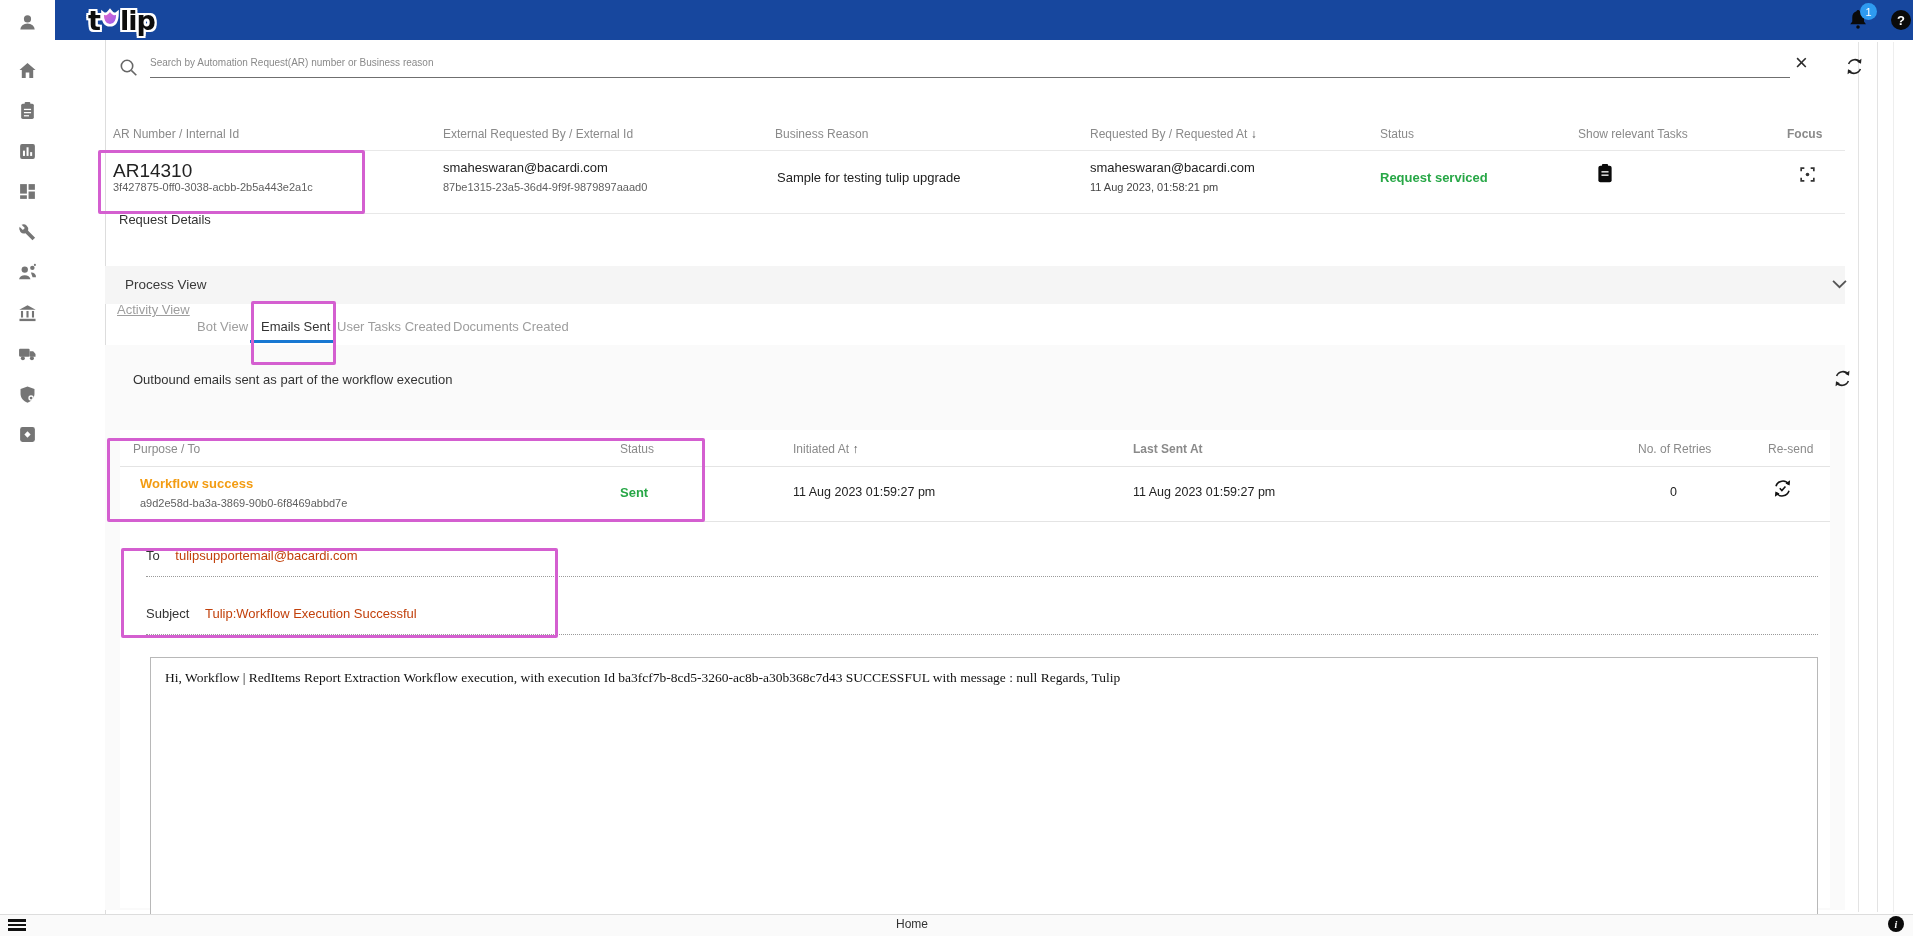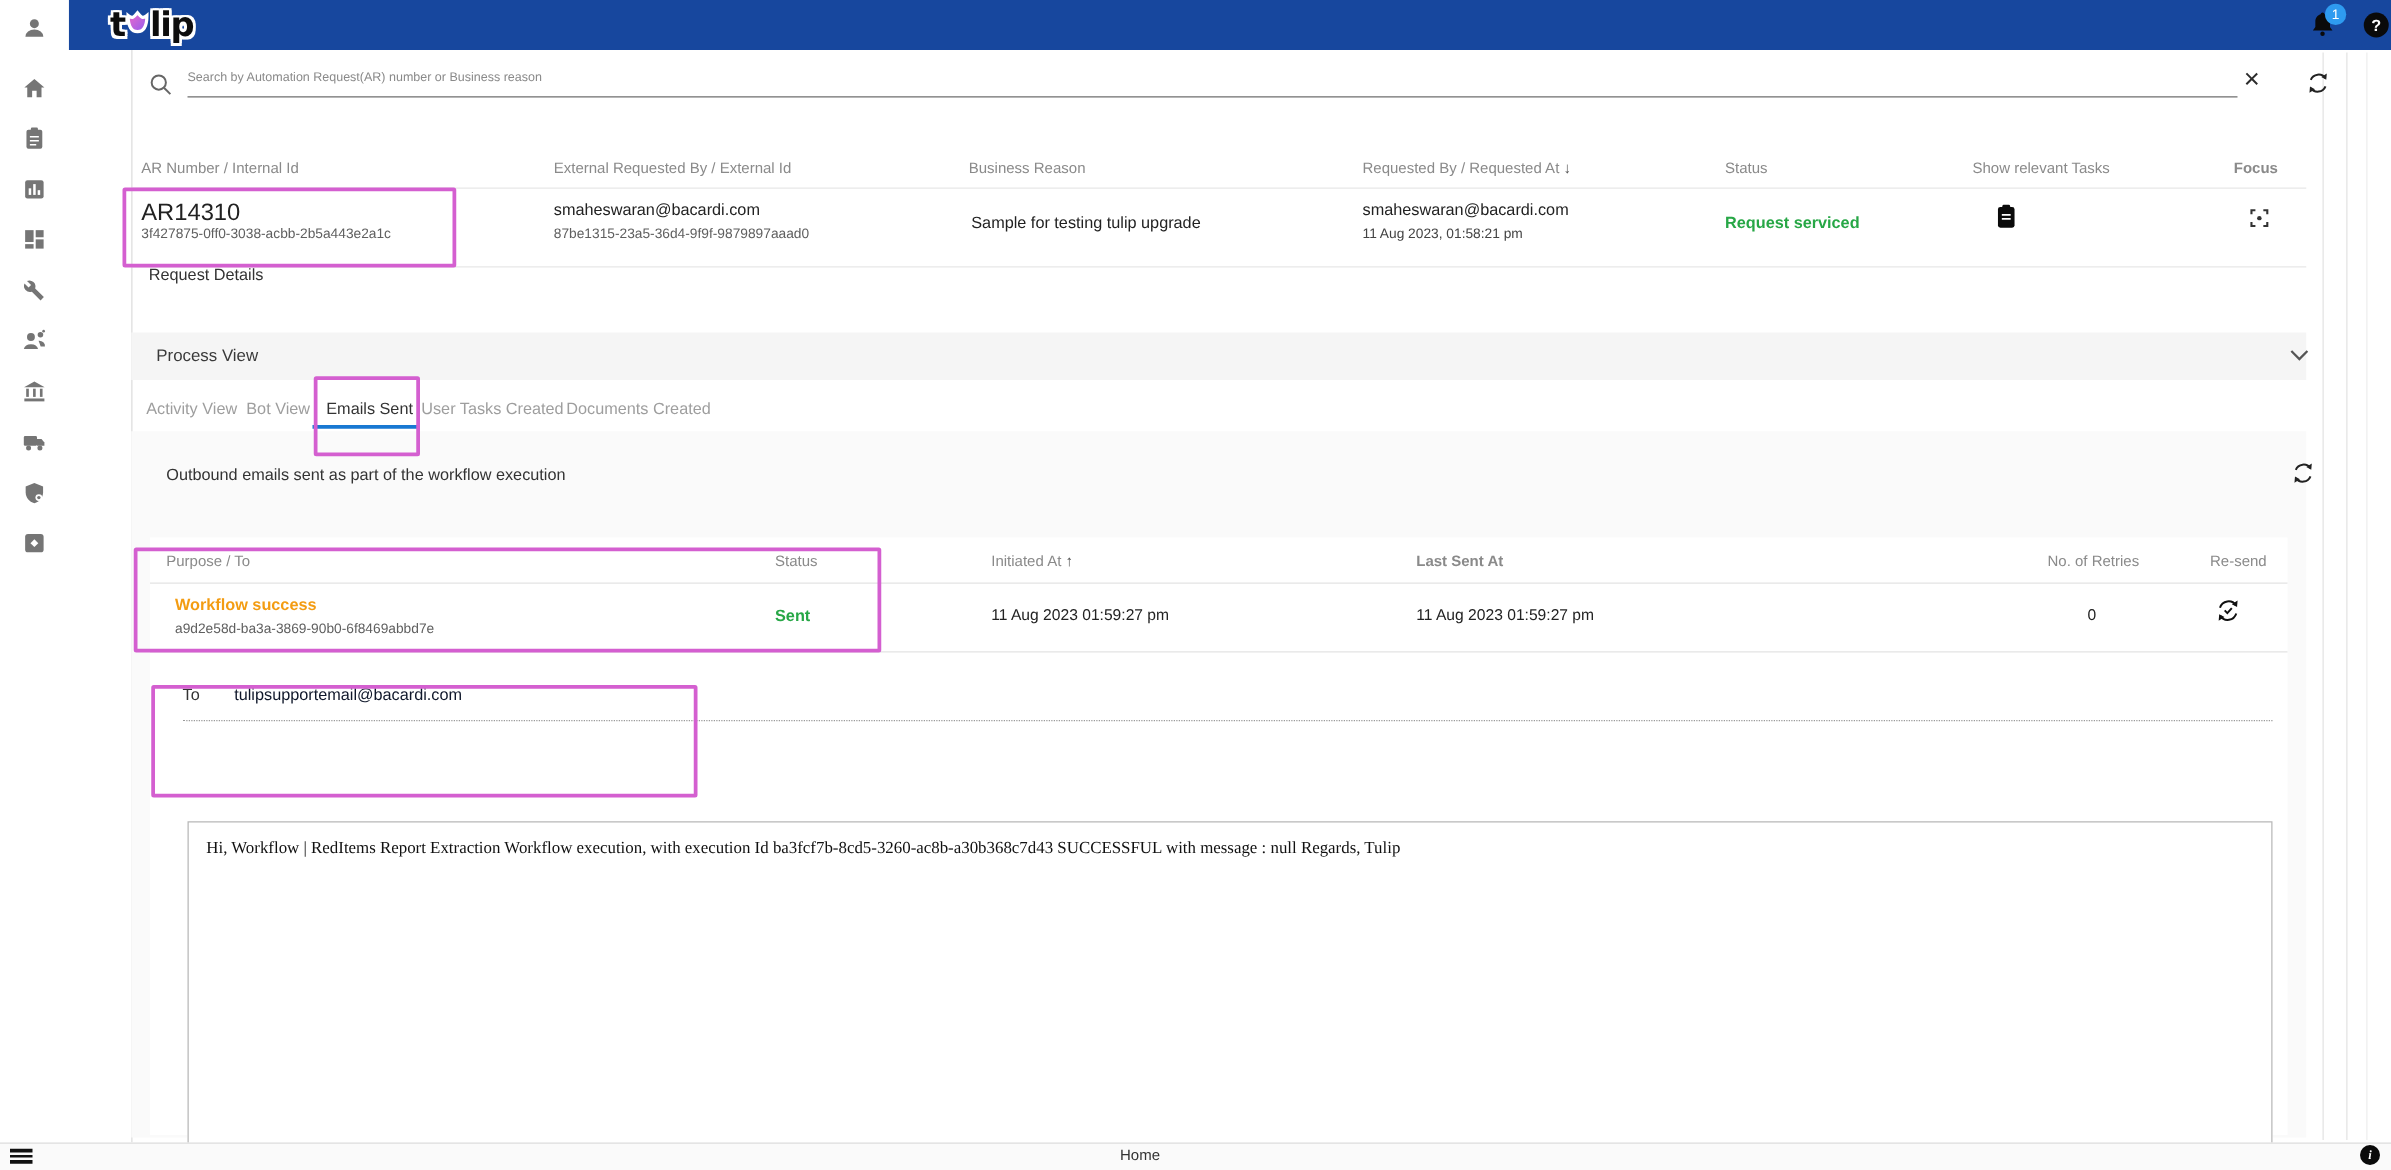--- a/index.html
+++ b/index.html
@@ -40,21 +40,21 @@
 
   .pv-bar { left:105px; top:266px; width:1740px; height:38px; background:#f5f5f5; }
   .tab { font-size:13px; color:#9e9e9e; cursor:pointer; white-space:nowrap; }
   .tab.active { color:#333; }
   .tab-underline { left:250px; top:340px; width:84px; height:3px; background:#1878D2; }
 
   .emails-panel { left:105px; top:345px; width:1740px; height:565px; background:#fafafa; }
   .emails-white { left:120px; top:430px; width:1710px; height:478px; background:#fff; }
 
   .dotted-row { border-bottom:1px dotted #9a9a9a; height:29px; font-size:13px; color:#333; }
-  .dotted-row .val { color:#0f172a; margin-left:24px; }
+  .dotted-row .val { color:#c2410c; margin-left:12px; }
 
   .body-box { left:150px; top:657px; width:1668px; height:282px; background:#fff; border:1px solid #b8b8b8; padding:12px 14px;
     font-family:"Liberation Serif", serif; font-size:13.5px; color:#111; }
 
   .pink { border:3px solid #D45FD0; border-radius:2px; background:transparent; pointer-events:none; z-index:20; }
 
   
   .footer { left:0; top:914px; width:1913px; height:22px; background:#fafafa; border-top:1px solid #ddd; }
   .burger { left:8px; top:919px; width:18px; height:12px; display:flex; flex-direction:column; justify-content:space-between; cursor:pointer; }
   .burger i { display:block; height:2.6px; background:#111; }
@@ -201,21 +201,21 @@
   <div class="abs hr" style="left:105px; top:213px; width:1740px;"></div>
 
   <div class="abs" style="left:119px; top:212px; font-size:13px; color:#333;">Request Details</div>
 
   <div class="abs pv-bar"></div>
   <div class="abs" style="left:125px; top:277px; font-size:13.5px; color:#3a3a3a;">Process View</div>
   <svg class="abs" style="left:1832px; top:279px;" width="15" height="10" viewBox="0 0 14 8">
     <path d="M1 1 L7 7 L13 1" fill="none" stroke="#555" stroke-width="1.7"></path>
     </svg>
 
-  <div class="abs tab" style="left:117px; top:319px;">Activity View</div>
+  <div class="abs tab" style="left:117px; top:302px;text-decoration:underline;">Activity View</div>
   <div class="abs tab" style="left:197px; top:319px;">Bot View</div>
   <div class="abs tab active" style="left:261px; top:319px;">Emails Sent</div>
   <div class="abs tab-underline"></div>
   <div class="abs tab" style="left:337px; top:319px;">User Tasks Created</div>
   <div class="abs tab" style="left:453px; top:319px;">Documents Created</div>
 
   <div class="abs emails-panel"></div>
   <div class="abs" style="left:133px; top:372px; font-size:13px; color:#333;">Outbound emails sent as part of the workflow execution</div>
   <svg class="abs" style="left:1832px; top:368px;" width="21" height="21" viewBox="0 0 20 20">
     <path d="M15.6 6.2 A6.4 6.4 0 0 0 4.4 7.6" fill="none" stroke="#222" stroke-width="1.5"></path>
@@ -249,20 +249,24 @@
       <polygon points="2.8,17.8 3.2,12.8 7.2,14.8" fill="#111"></polygon>
       <path d="M7.4 9.8 l2 2.1 3.4-3.8" fill="none" stroke="#111" stroke-width="1.5"></path>
       </svg>
   </div>
   <div class="abs hr" style="left:120px; top:521px; width:1710px; background:#e4e4e4;"></div>
 
   <div class="abs dotted-row" style="left:146px; top:548px; width:1672px;">
     <span>To</span>
     <span class="val">tulipsupportemail@bacardi.com</span>
   </div>
+  <div class="abs dotted-row" style="left:146px; top:606px; width:1672px;">
+    <span>Subject</span>
+    <span class="val">Tulip:Workflow Execution Successful</span>
+  </div>
 
   <div class="abs body-box">
     <span>Hi, Workflow | RedItems Report Extraction Workflow execution, with execution Id ba3fcf7b-8cd5-3260-ac8b-a30b368c7d43 SUCCESSFUL with message : null Regards, Tulip</span>
   </div>
 
   <div class="abs pink" style="left:98px;  top:150px; width:267px; height:64px;"></div>
   <div class="abs pink" style="left:251px; top:301px; width:85px;  height:64px;"></div>
   <div class="abs pink" style="left:107px; top:438px; width:598px; height:84px;"></div>
   <div class="abs pink" style="left:121px; top:548px; width:437px; height:90px;"></div>
 

